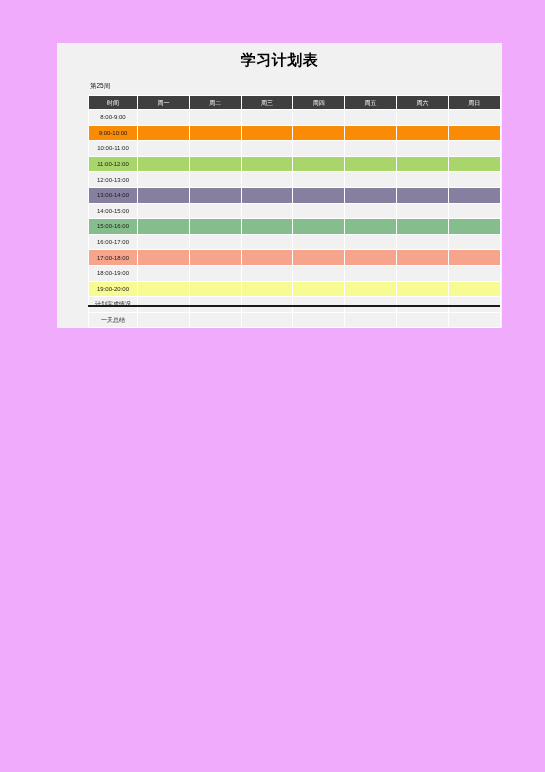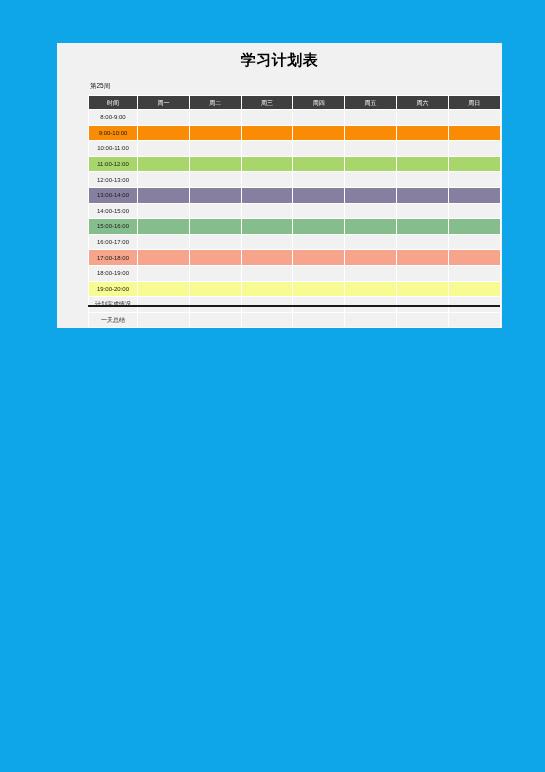--- a/index.html
+++ b/index.html
@@ -10,21 +10,21 @@
   body {
     width: 545px;
     height: 772px;
     font-family: "Liberation Sans", "DejaVu Sans", sans-serif;
     overflow: hidden;
   }
   #canvas {
     position: relative;
     width: 545px;
     height: 772px;
-    background: #0ea5e9;
+    background: #f0abfc;
   }
   
   .sheet {
     position: absolute;
     left: 57px;
     top: 43px;
     width: 445px;
     background: #f1f1f1;
     padding: 0;
   }

